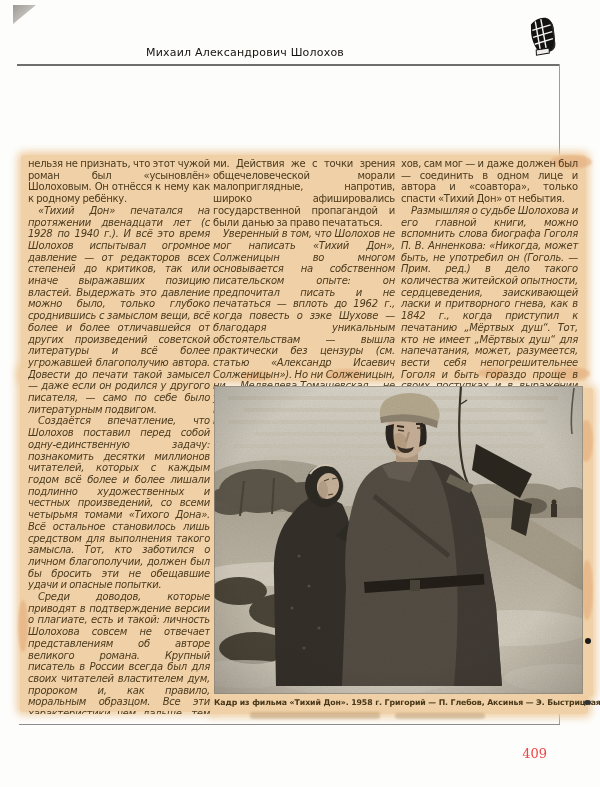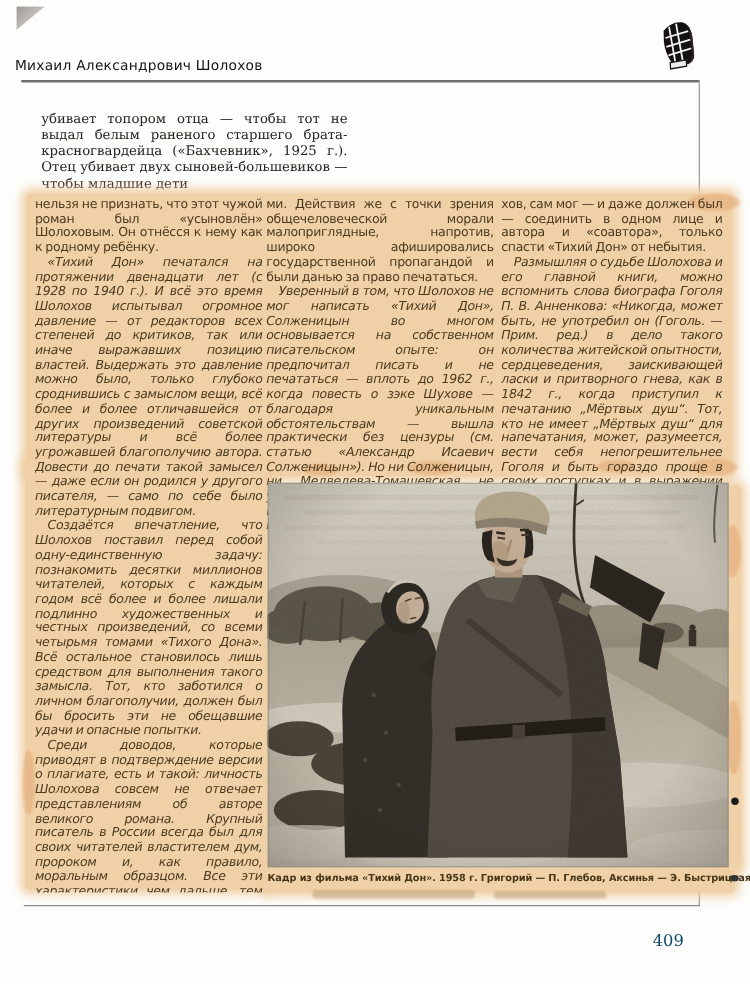--- a/index.html
+++ b/index.html
@@ -9,22 +9,22 @@
 
   
   .corner-crease{position:absolute;left:13px;top:5px;width:23px;height:19px;
     background:linear-gradient(135deg,#9c9994 0%,#cfccc7 70%,#e8e6e2 100%);
     clip-path:polygon(0 0,100% 0,0 100%);z-index:1;}
   .header-rule{position:absolute;left:17px;top:64px;width:543px;height:2px;background:#6f6f6f;z-index:1;}
   .right-border{position:absolute;left:559px;top:64px;width:1px;height:661px;background:#9c9c9c;z-index:1;}
   .bottom-rule{position:absolute;left:19px;top:724px;width:541px;height:1px;background:#8c8c8c;z-index:4;}
 
   
-  .running-title{position:absolute;top:46px;left:0;width:490px;text-align:left;
-    font-size:11px;color:#16130f;letter-spacing:.2px;z-index:2;padding-left:12px;}
+  .running-title{position:absolute;top:46px;left:0;width:490px;text-align:center;
+    font-size:11px;color:#16130f;letter-spacing:.2px;z-index:2;}
   .emblem{position:absolute;left:526px;top:16px;z-index:2;}
 
   
   .top-col{position:absolute;top:89px;font-size:10.6px;line-height:13px;color:#26221e;
     text-align:justify;z-index:2;}
   .top-col-left{left:33px;width:245px;}
   .top-col-right{left:289px;width:257px;}
 
   
   .wash{position:absolute;background:#f0d0a6;box-shadow:0 0 7px 4px rgba(238,205,160,.85);
@@ -47,21 +47,21 @@
 
   
   .photo{position:absolute;left:214px;top:386px;width:369px;height:308px;z-index:5;}
   .caption{position:absolute;left:214px;top:698px;width:376px;z-index:5;
     font-size:7.8px;font-weight:bold;color:#473719;letter-spacing:-.1px;white-space:nowrap;}
 
   .smudge{position:absolute;background:rgba(168,138,94,.4);border-radius:3px;filter:blur(1px);z-index:4;}
   .dot{position:absolute;border-radius:50%;z-index:6;}
 
   .page-number{position:absolute;left:505px;top:746px;width:42px;text-align:right;
-    font-size:13px;color:#0c4a6e;z-index:2;}
+    font-size:13px;color:#ef4444;z-index:2;}
 </style>
 </head>
 <body>
 
 <div class="page">
 
   <div class="corner-crease"></div>
 
   <span class="running-title">Михаил Александрович Шолохов</span>
 
@@ -77,21 +77,20 @@
         <line x1="19" y1="3" x2="17" y2="34"></line>
       </g>
       <path d="M7,32 L20,33 L19,38 L6,37 Z" fill="#efede9" stroke="#141210" stroke-width="1"></path>
     </g>
   </svg>
 
   <div class="header-rule"></div>
   <div class="right-border"></div>
   <div class="bottom-rule"></div>
 
-  <div class="top-col top-col-left serif">убивает топором отца — чтобы тот не выдал белым раненого старшего брата-красногвардейца («Бахчевник», 1925 г.). Отец убивает двух сыновей-большевиков — чтобы младшие дети</div>
 
   <div class="wash wash-a"></div>
   <div class="wash wash-b"></div>
   <div class="wash wash-c"></div>
   <div class="wash wash-d"></div>
   <div class="blotch" style="left:550px;top:155px;width:42px;height:14px;"></div>
   <div class="blotch" style="left:243px;top:371px;width:28px;height:10px;"></div>
   <div class="blotch" style="left:326px;top:369px;width:40px;height:11px;"></div>
   <div class="blotch" style="left:478px;top:368px;width:30px;height:10px;"></div>
   <div class="blotch" style="left:552px;top:367px;width:38px;height:13px;"></div>

